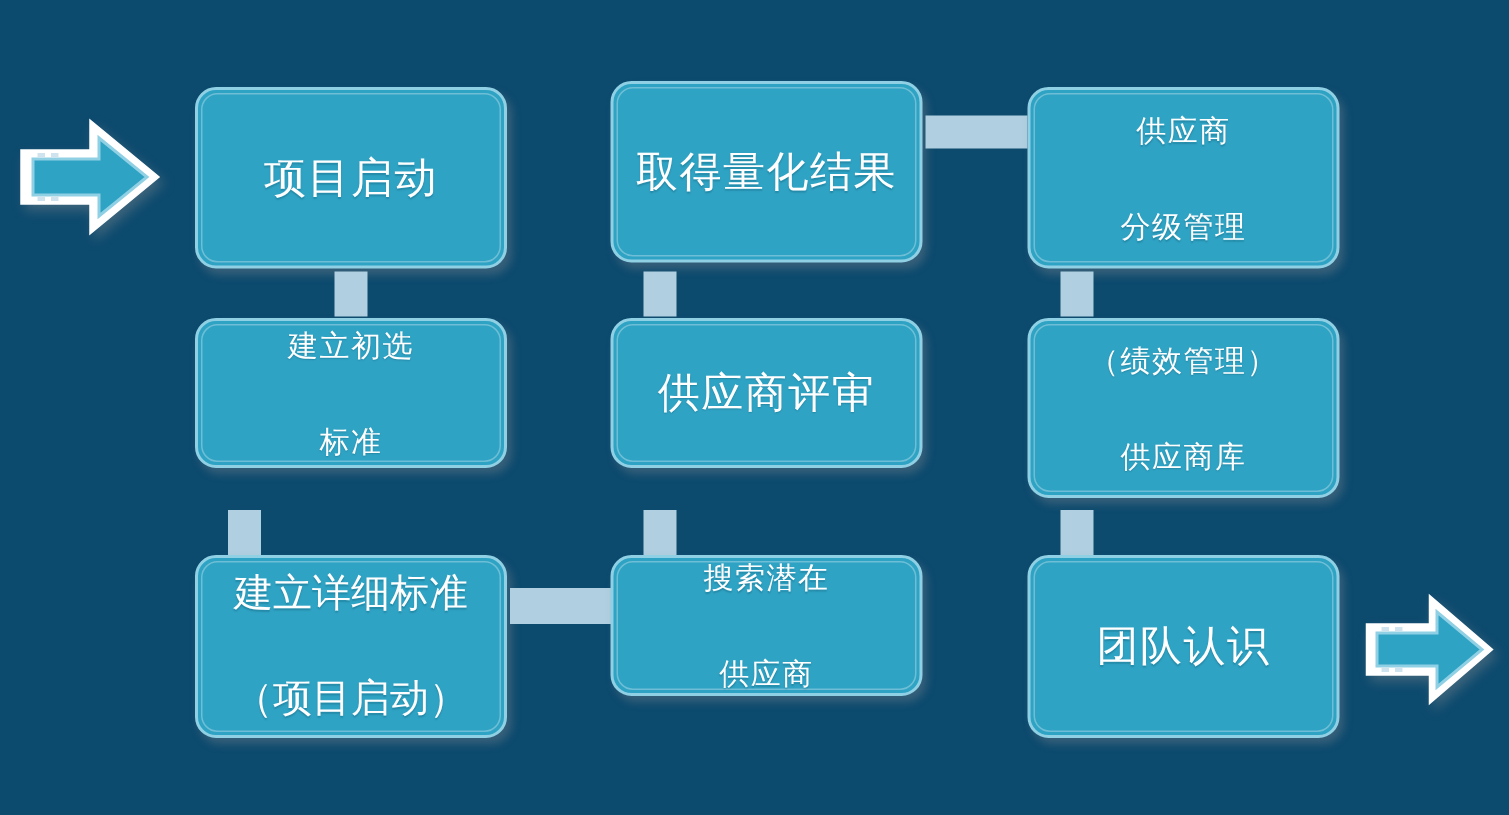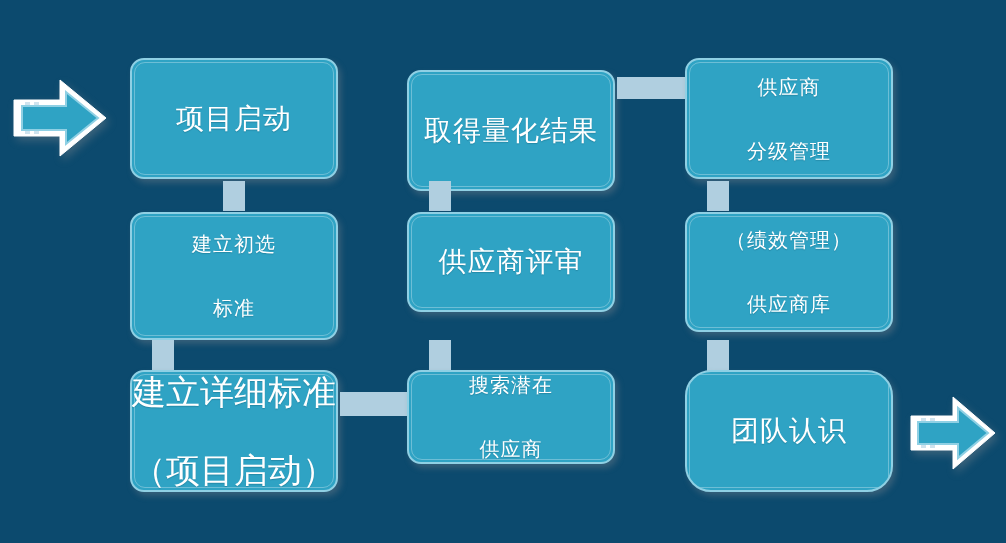--- a/index.html
+++ b/index.html
@@ -46,21 +46,21 @@
     display: block;
     font-size: 20px;
     line-height: 1.00;
     white-space: nowrap;
     text-shadow: 0 1px 1px rgba(0,60,80,0.25);
   }
   .box .line + .line {
     margin-top: 44px;
   }
   .box.single .line { font-size: 28px; }
-  .box.narrow-text .line { font-size: 34px; letter-spacing: 0px; }
+  .box.narrow-text .line { font-size: 26px; letter-spacing: 0px; }
 
   
   .conn {
     position: absolute;
     background: #b0cfe0;
   }
 
   
   .arrow {
     position: absolute;
@@ -83,35 +83,35 @@
       <rect x="26" y="59" width="5" height="3" fill="#cfe3ee"></rect>
     </svg>
   </div>
 
   <div class="box single" style="left:130px; top:58px; width:208px; height:121px;">
     <span class="line">项目启动</span>
   </div>
 
   <div class="conn" style="left:223px; top:181px; width:22px; height:30px;"></div>
 
-  <div class="box" style="left:130px; top:212px; width:208px; height:128px;text-align:right;">
+  <div class="box" style="left:130px; top:212px; width:208px; height:100px;text-align:right;">
     <span class="line">建立初选</span>
     <span class="line">标准</span>
   </div>
 
   <div class="conn" style="left:152px; top:340px; width:22px; height:32px;"></div>
 
   <div class="box narrow-text" style="left:130px; top:370px; width:208px; height:122px;">
     <span class="line">建立详细标准</span>
     <span class="line">（项目启动）</span>
   </div>
 
   <div class="conn" style="left:340px; top:392px; width:68px; height:24px;"></div>
 
-  <div class="box single" style="left:407px; top:70px; width:208px; height:121px;">
+  <div class="box single" style="left:407px; top:54px; width:208px; height:121px;">
     <span class="line">取得量化结果</span>
   </div>
 
   <div class="conn" style="left:429px; top:181px; width:22px; height:30px;"></div>
 
   <div class="box single" style="left:407px; top:212px; width:208px; height:100px;">
     <span class="line">供应商评审</span>
   </div>
 
   <div class="conn" style="left:429px; top:340px; width:22px; height:32px;"></div>
@@ -130,21 +130,21 @@
 
   <div class="conn" style="left:707px; top:181px; width:22px; height:30px;"></div>
 
   <div class="box" style="left:685px; top:212px; width:208px; height:120px;">
     <span class="line">（绩效管理）</span>
     <span class="line">供应商库</span>
   </div>
 
   <div class="conn" style="left:707px; top:340px; width:22px; height:32px;"></div>
 
-  <div class="box single" style="left:685px; top:370px; width:208px; height:122px;border-radius:26px;">
+  <div class="box single" style="left:685px; top:370px; width:208px; height:122px;">
     <span class="line">团队认识</span>
   </div>
 
   <div class="arrow" style="left:905px; top:390px; width:96px; height:86px;">
     <svg width="96" height="86" viewBox="0 0 96 86">
       <path d="M6 26 L48 26 L48 7 L90 43 L48 79 L48 60 L6 60 Z" fill="#ffffff" stroke="#ffffff" stroke-width="1"></path>
       <path d="M13 32 L53 32 L53 18 L83 43 L53 68 L53 54 L13 54 Z" fill="#2fa3c4" stroke="#8fd0e4" stroke-width="2"></path>
       <rect x="16" y="28" width="5" height="3" fill="#cfe3ee"></rect>
       <rect x="25" y="28" width="5" height="3" fill="#cfe3ee"></rect>
       <rect x="16" y="55" width="5" height="3" fill="#cfe3ee"></rect>

